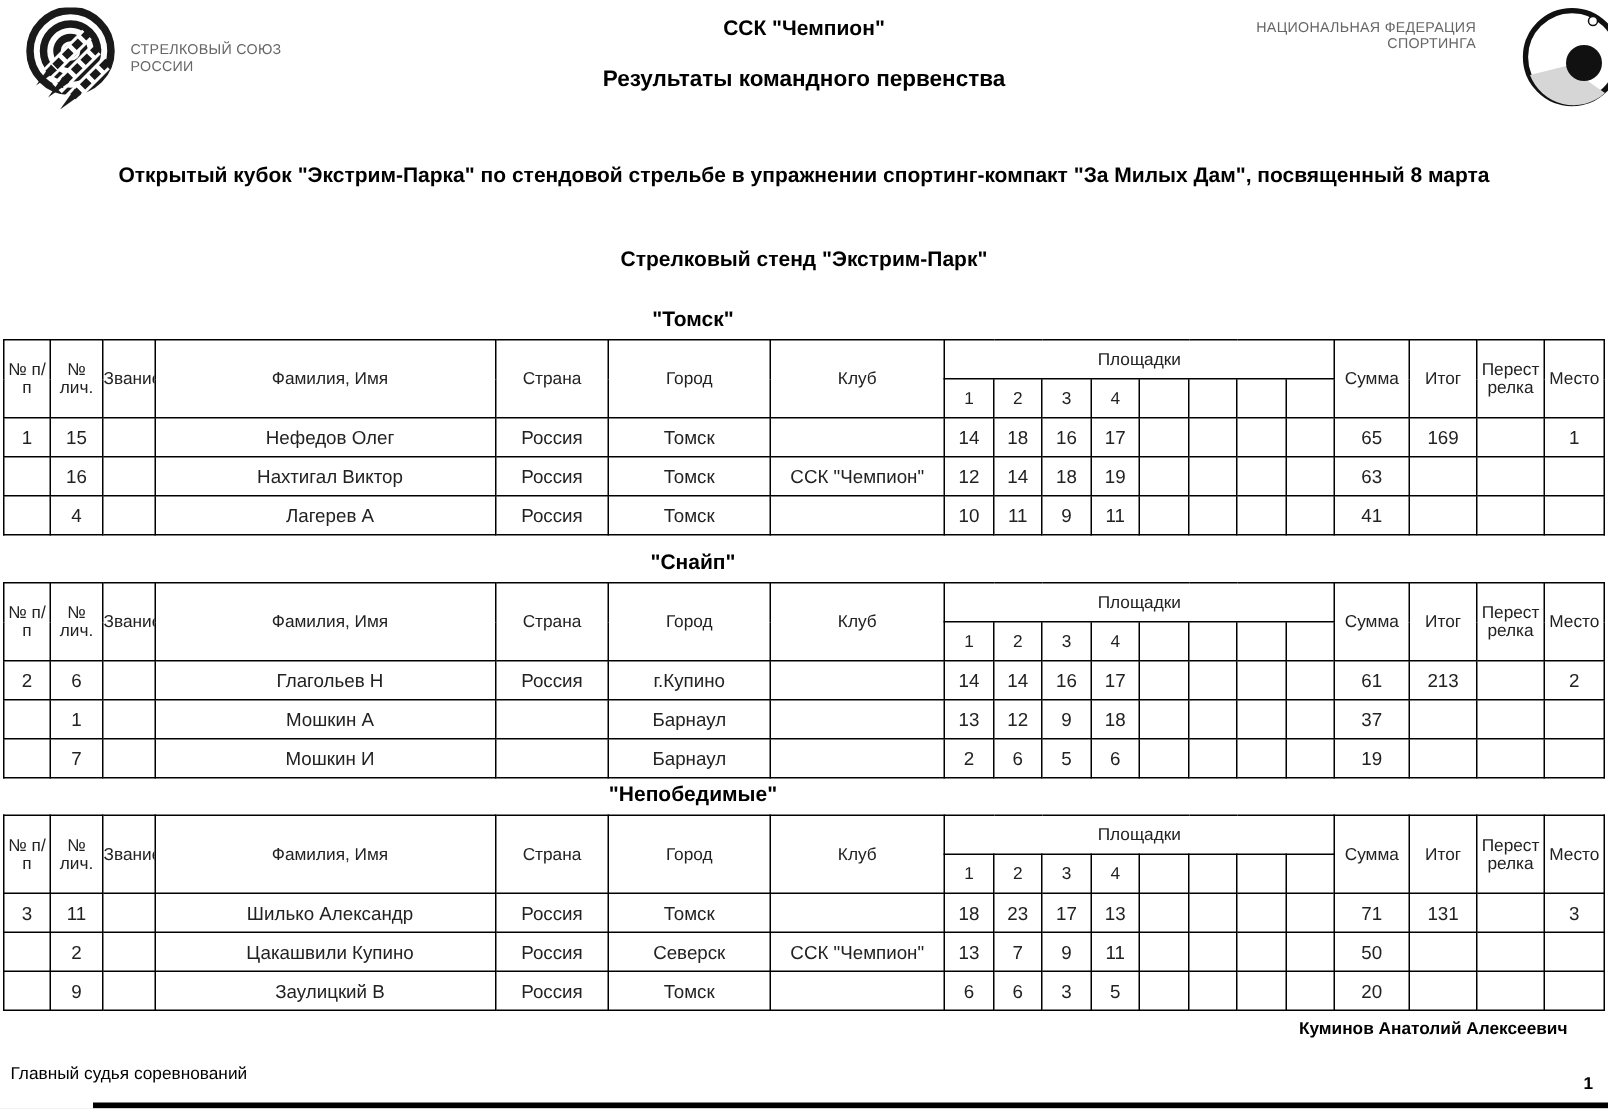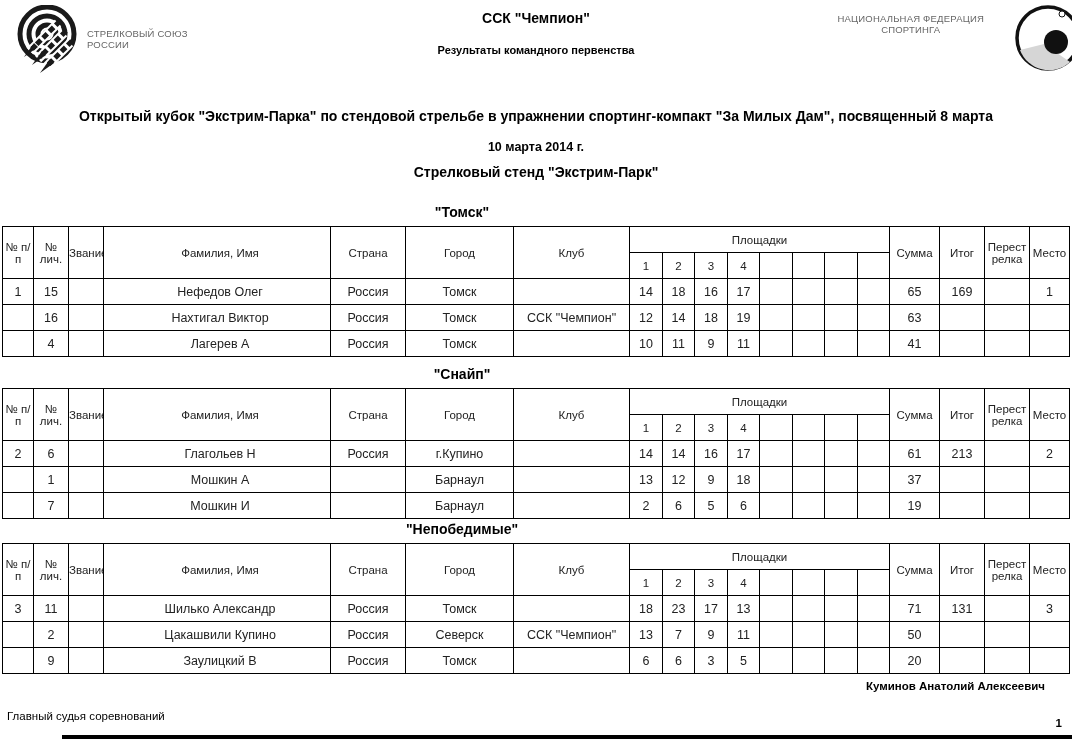--- a/index.html
+++ b/index.html
@@ -2,21 +2,21 @@
 <html><head>
 <meta charset="utf-8">
 <style>
   html,body{margin:0;padding:0;background:#e8e8e8;}
   .page{position:relative;width:1072px;height:739px;background:#fff;overflow:hidden;
         font-family:"Liberation Sans",sans-serif;color:#000;}
   .abs{position:absolute;}
   .ctr{left:0;width:100%;text-align:center;}
   .org-text{font-size:9.5px;line-height:11px;color:#666;letter-spacing:0.2px;}
   .club-line{top:10px;font-size:14px;font-weight:bold;}
-  .title-line{top:44px;font-size:11px;font-weight:bold;}
+  .title-line{top:44px;font-size:15px;font-weight:bold;}
   .category-line{top:80px;font-size:13.5px;color:#000080;}
   .event-line{top:108px;font-size:14px;font-weight:bold;}
   .date-line{top:140px;font-size:12.5px;font-weight:bold;}
   .venue-line{top:164px;font-size:14px;font-weight:bold;}
   .team-block{position:absolute;left:2px;width:1067px;}
   .team-title{width:920px;text-align:center;font-size:14px;font-weight:bold;height:16px;margin-bottom:6px;}
   table.results{border-collapse:collapse;table-layout:fixed;width:1067px;}
   table.results th,table.results td{border:1px solid #000;padding:0;text-align:center;
         overflow:hidden;white-space:normal;}
   table.results th{font-weight:normal;font-size:11.5px;line-height:12px;height:25px;color:#222;}
@@ -57,35 +57,34 @@
         <path d="M28 46 L18 60 L32 50 Z"></path>
         <path d="M36 54 L26 68 L40 58 Z"></path>
       </g>
     </g>
   </svg>
   <div class="abs org-text" style="left:87px;top:28px">
     <div>СТРЕЛКОВЫЙ СОЮЗ</div>
     <div>РОССИИ</div>
   </div>
 
-  <div class="abs org-text" style="right:88px;top:13px;text-align:center">
+  <div class="abs org-text" style="right:88px;top:13px;text-align:right">
     <div>НАЦИОНАЛЬНАЯ ФЕДЕРАЦИЯ</div>
     <div>СПОРТИНГА</div>
   </div>
   <svg class="abs" style="left:1000px;top:2px" width="92" height="74" viewBox="0 0 92 74">
     <circle cx="48" cy="36" r="31" fill="#fff" stroke="#111" stroke-width="3.5"></circle>
     <path d="M20 48 A31 31 0 0 0 70 60 L44 42 Z" fill="#d6d6d6"></path>
     <circle cx="56" cy="40" r="12" fill="#111"></circle>
     <circle cx="62" cy="12" r="3" fill="#fff" stroke="#111" stroke-width="1"></circle>
   </svg>
 
   <div class="abs ctr club-line">ССК "Чемпион"</div>
   <div class="abs ctr title-line">Результаты командного первенства</div>
   <div class="abs ctr event-line">Открытый кубок "Экстрим-Парка" по стендовой стрельбе в упражнении спортинг-компакт "За Милых Дам", посвященный 8 марта</div>
-  <div class="abs ctr date-line">10 марта 2014 г.</div>
   <div class="abs ctr venue-line">Стрелковый стенд "Экстрим-Парк"</div>
 
   <div id="teams-root">
       <div class="team-block" style="top: 204px;">
         <div class="team-title">"Томск"</div>
         <table class="results">
           <colgroup>
             <col style="width: 31px;">
             <col style="width: 35px;">
             <col style="width: 35px;">

